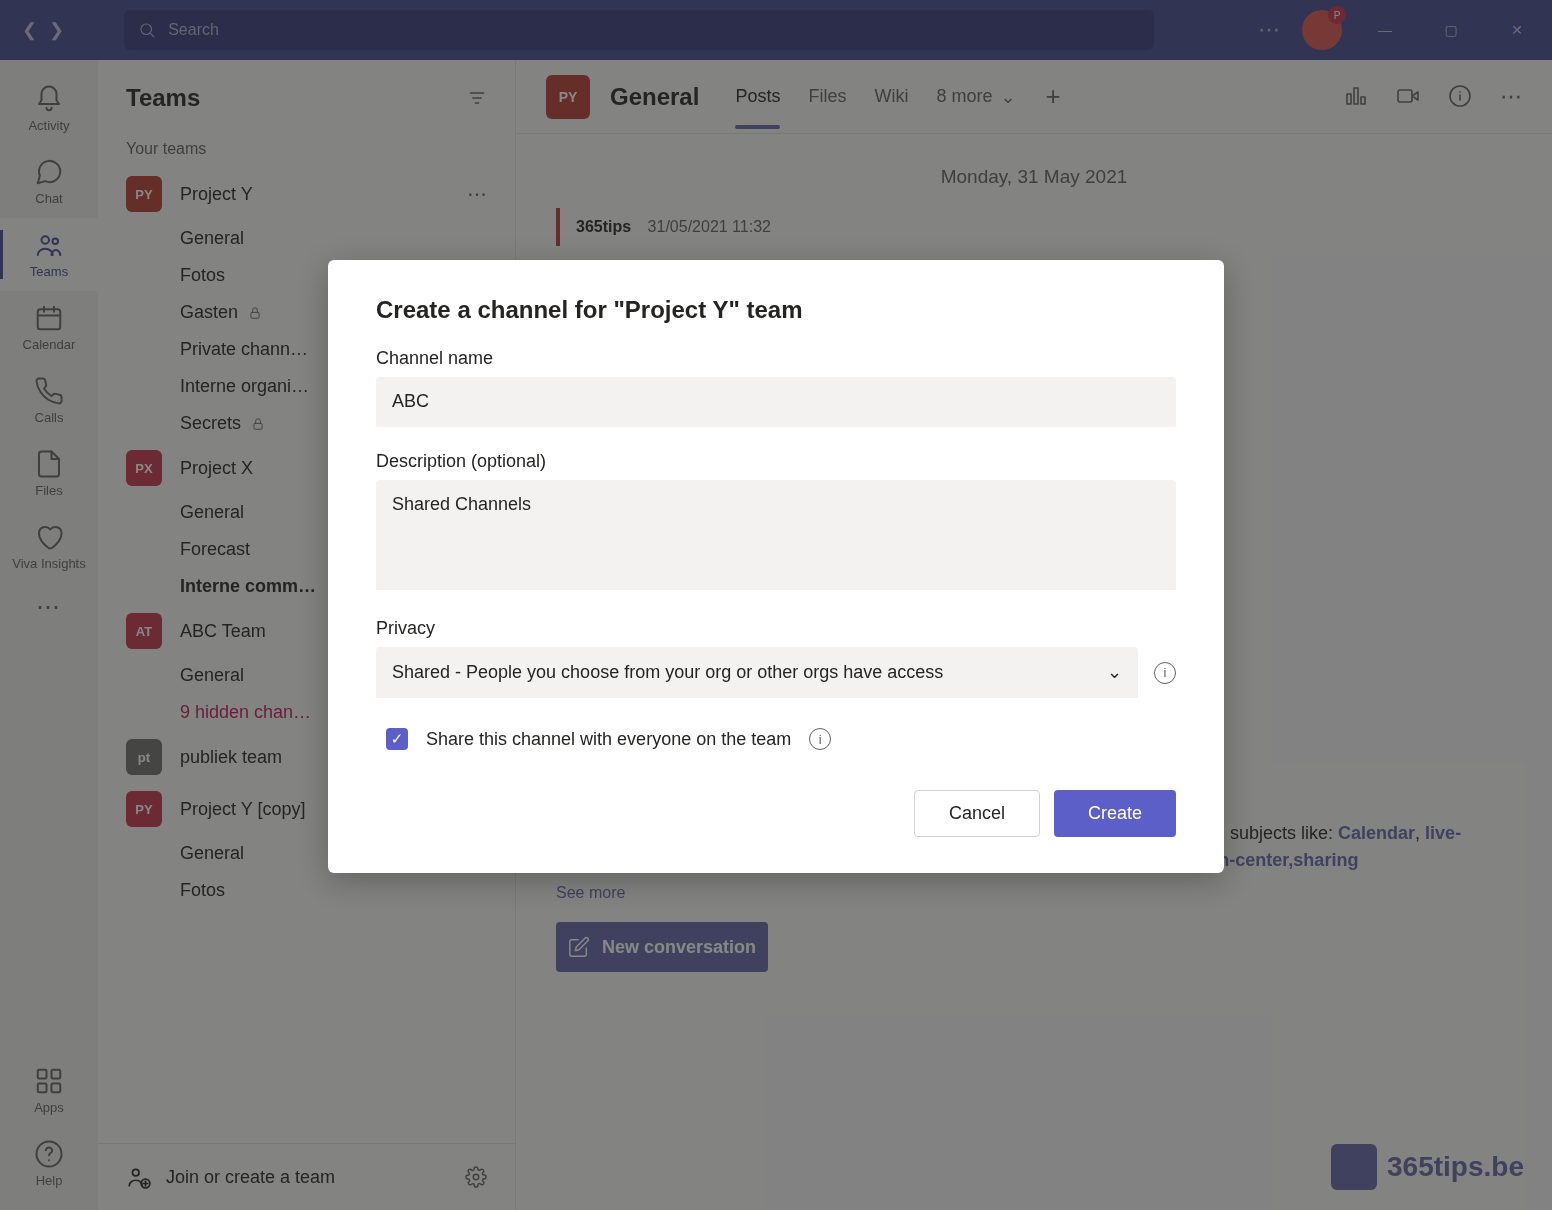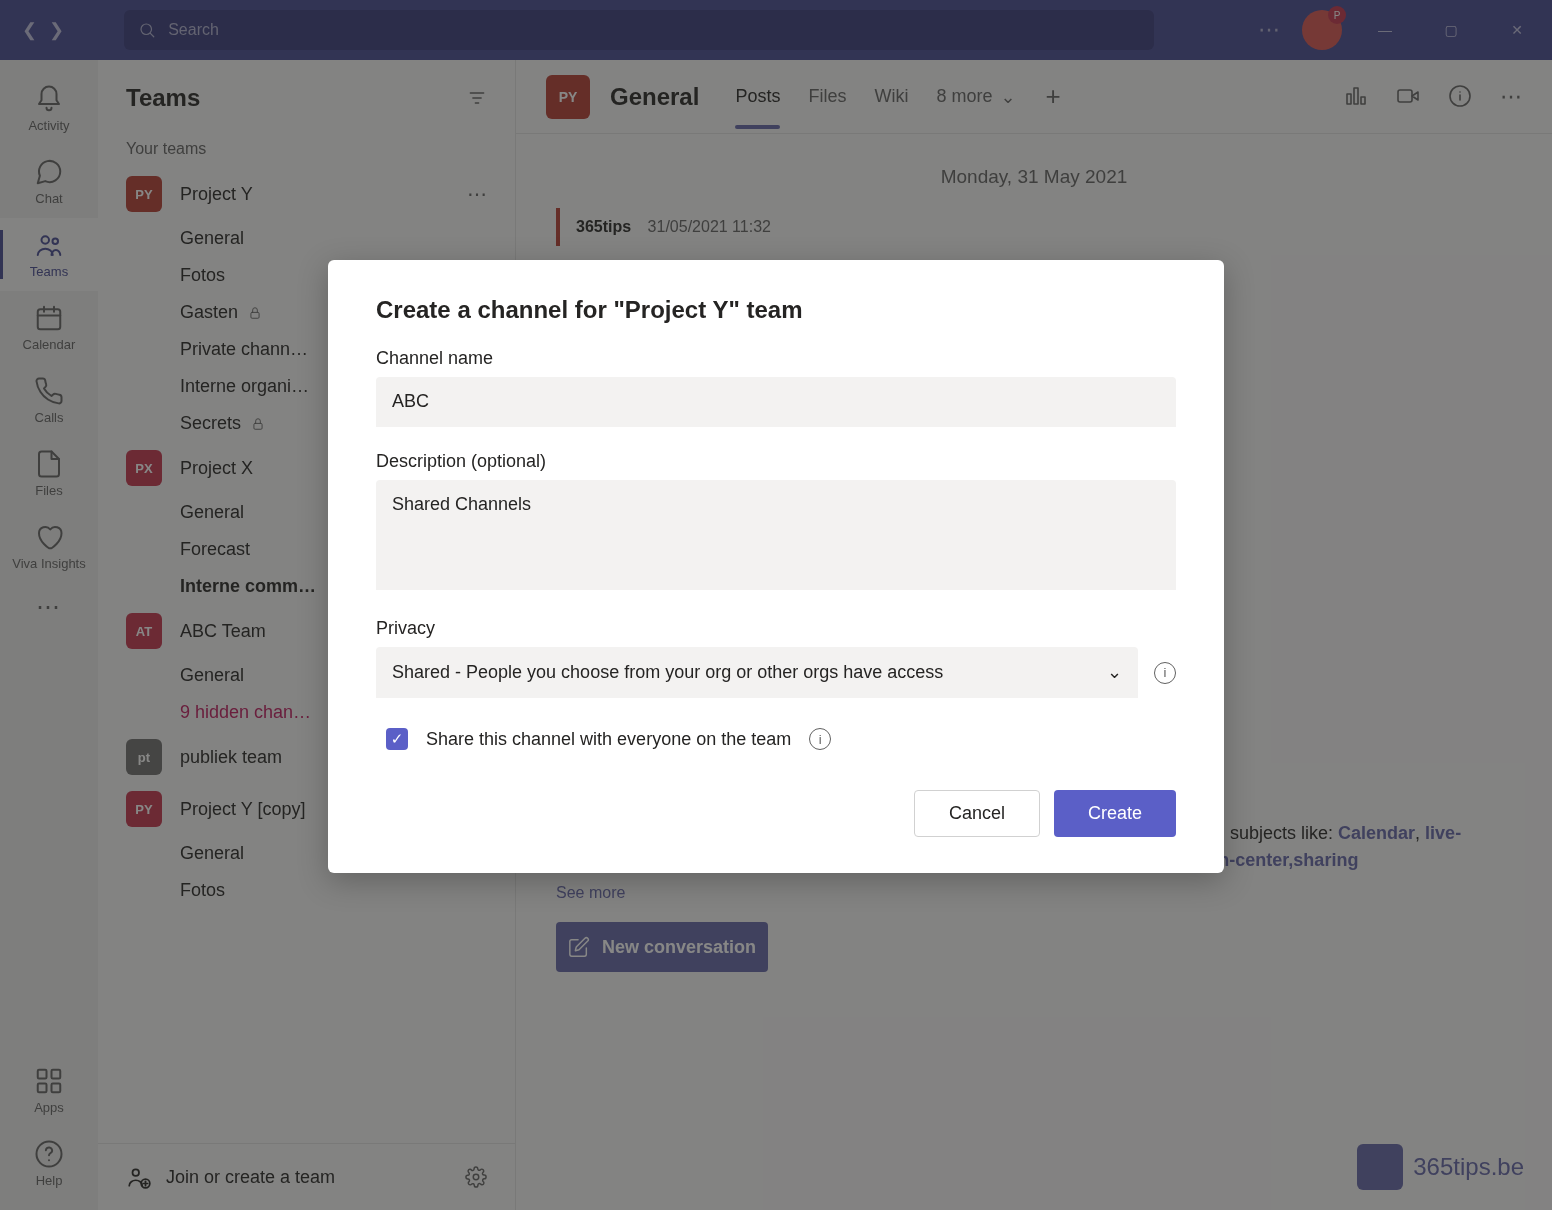--- a/index.html
+++ b/index.html
@@ -61,21 +61,21 @@
 .date-divider { text-align: center; color: #616161; font-size: 19px; margin: 12px 0 20px; }
 .msg-card { border-left: 4px solid #b43a2f; padding: 10px 16px; margin-bottom: 20px; }
 .msg-author { font-weight: 600; color: #252423; margin-right: 12px; font-size: 16px; }
 .msg-time { color: #616161; font-size: 16px; }
 .msg-body { margin-top: 14px; font-size: 18px; color: #252423; line-height: 1.5; }
 .msg-body a { color: #6264a7; font-weight: 600; text-decoration: none; }
 .see-more { color: #6264a7; font-size: 16px; margin-top: 10px; }
 .new-conv { margin: 20px 0; background: #6264a7; color: #fff; border: none; padding: 14px 12px; font-size: 18px; font-weight: 600; border-radius: 4px; display: inline-flex; align-items: center; gap: 12px; }
 
 
-.watermark { position: absolute; bottom: 20px; right: 28px; display: flex; align-items: center; gap: 10px; font-size: 24px; font-weight: 400; color: #6264a7; margin-left: 16px; }
+.watermark { position: absolute; bottom: 20px; right: 28px; display: flex; align-items: center; gap: 10px; font-size: 28px; font-weight: 700; color: #6264a7; margin-left: 16px; }
 .wm-icon { width: 46px; height: 46px; background: #6264a7; border-radius: 6px; position: relative; }
 
 
 .overlay { position: absolute; inset: 0; background: rgba(37,36,35,0.55); display: flex; align-items: flex-start; justify-content: center; padding-top: 260px; }
 .modal { width: 896px; background: #fff; border-radius: 6px; padding: 36px 48px 36px; box-shadow: 0 8px 30px rgba(0,0,0,0.25); }
 .modal h2 { font-size: 24px; font-weight: 700; color: #252423; margin-bottom: 24px; }
 .modal label { display: block; font-size: 18px; color: #252423; margin-bottom: 8px; }
 .modal input[type=text], .modal textarea, .modal .select { width: 100%; background: #f3f2f1; border: none; border-bottom: 1px solid transparent; font-size: 18px; padding: 14px 16px; color: #252423; border-radius: 4px 4px 0 0; font-family: inherit; }
 .modal textarea { height: 110px; resize: none; margin-bottom: 24px; }
 .modal input[type=text] { margin-bottom: 24px; }

